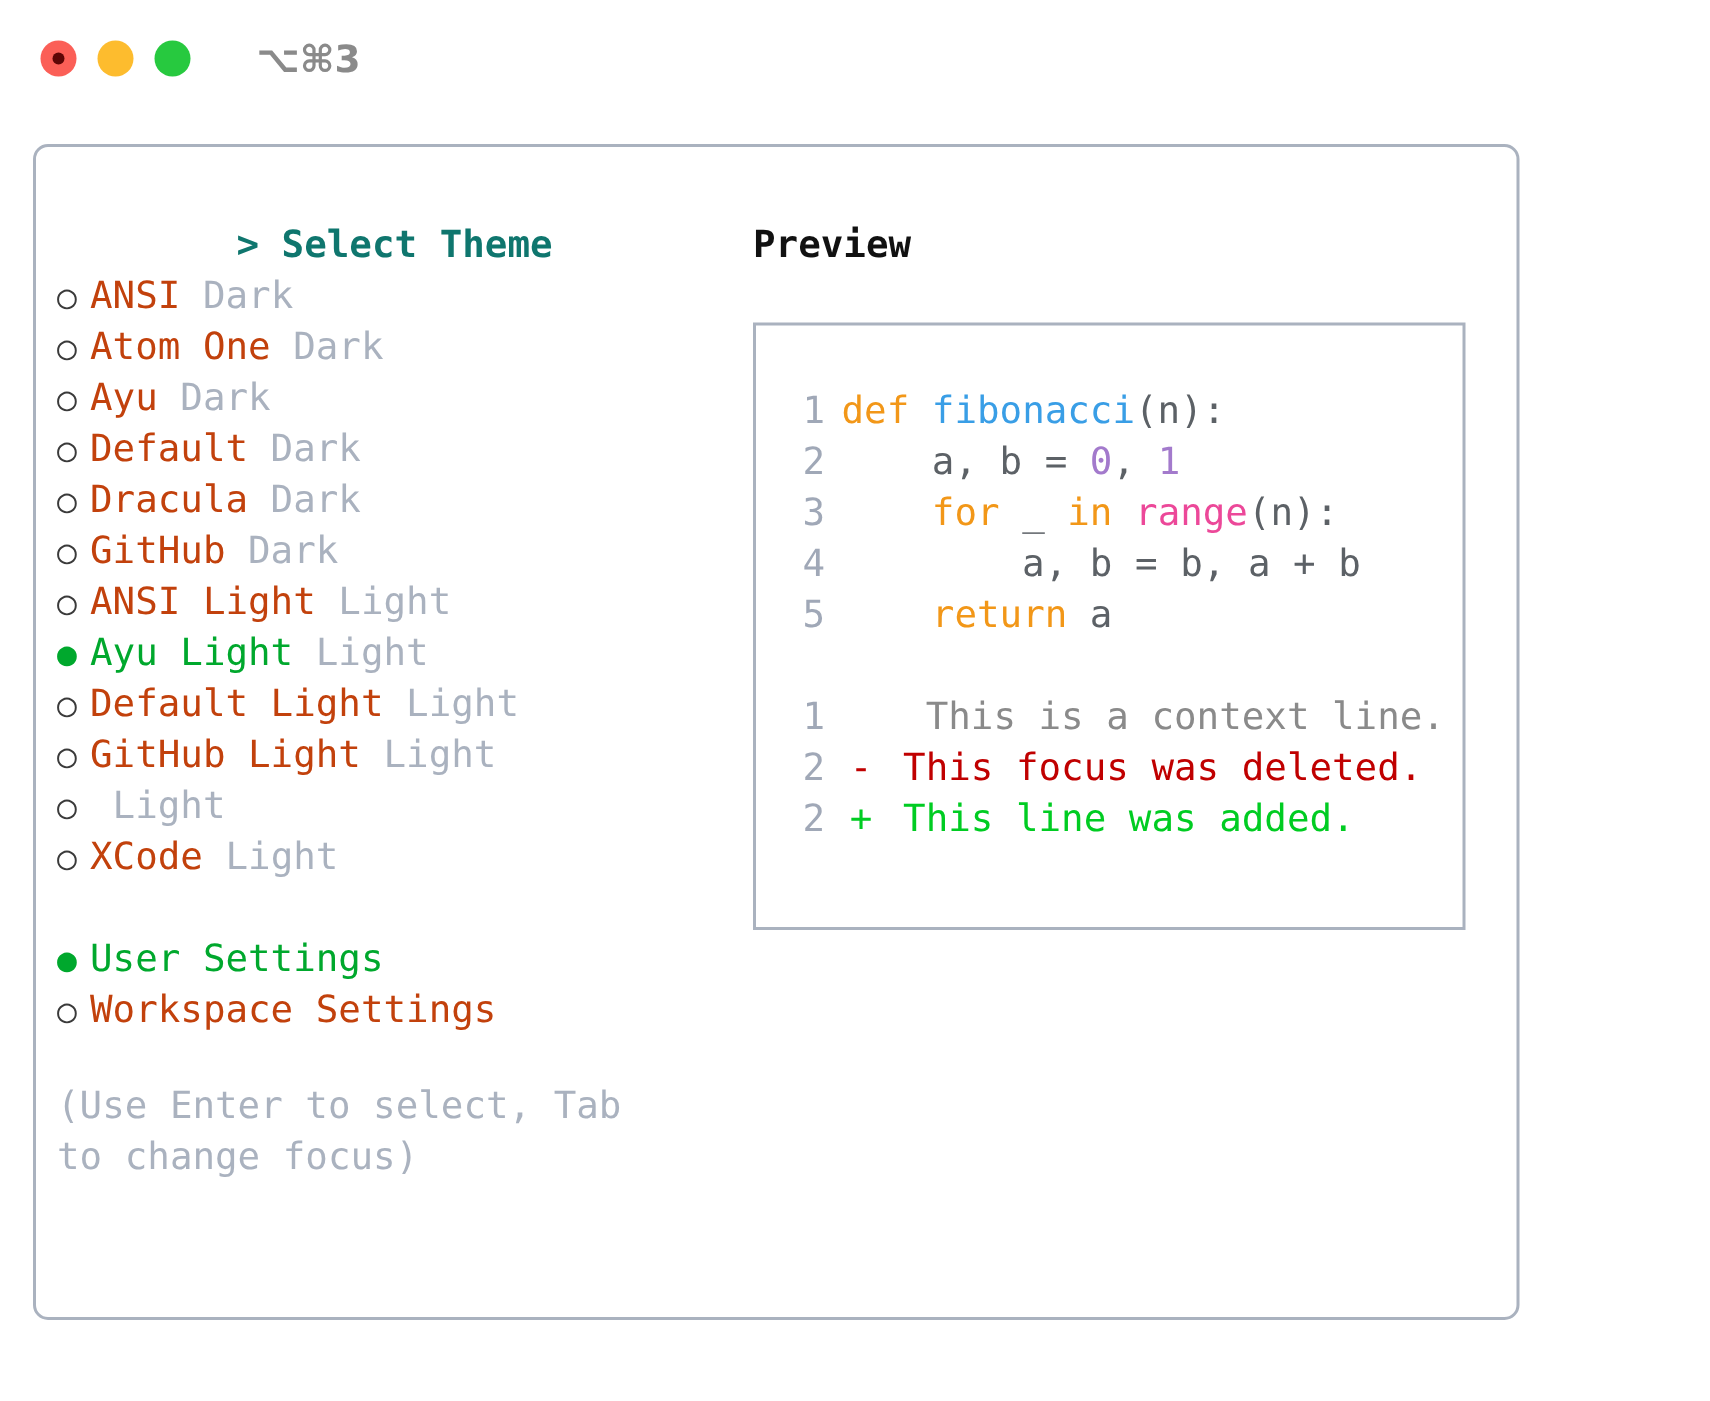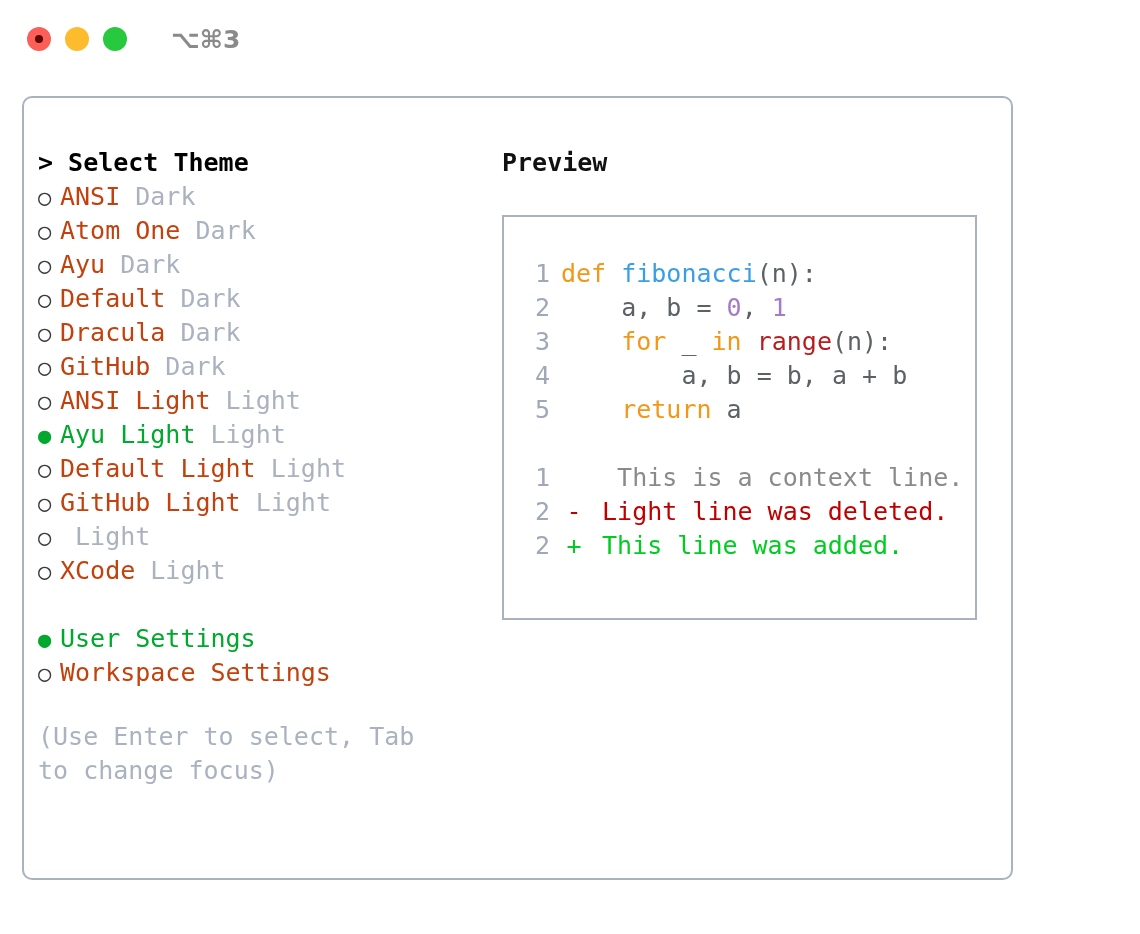--- a/index.html
+++ b/index.html
@@ -90,23 +90,24 @@
   .left-col {
     position: absolute;
     left: 14px;
     top: 48px;
     width: 450px;
   }
 
   .section-title {
     font-size: 25px;
     line-height: 34px;
-    color: #000000;
+    color: #0f766e;
     font-weight: 700;
     white-space: pre;
+    text-align: center;
   }
 
   .list { margin: 0; padding: 0; }
 
   .list-row {
     display: flex;
     align-items: baseline;
     height: 34px;
     font-size: 25px;
     line-height: 34px;
@@ -182,21 +183,21 @@
     display: inline-block;
     width: 30px;
     flex: 0 0 30px;
     text-align: right;
     color: #a0a8b7;
     margin-right: 11px;
   }
   .tok-kw   { color: #f29718; }
   .tok-fn   { color: #399ee6; }
   .tok-num  { color: #a37acc; }
-  .tok-call { color: #b91c1c; }
+  .tok-call { color: #ec4899; }
   .tok-txt  { color: #5c6166; }
 
   .diff-block {
     position: absolute;
     left: 16px;
     top: 244px;
   }
   .diff-line {
     display: flex;
     align-items: baseline;
@@ -268,21 +269,21 @@
         <div class="preview-box">
           <div class="code-block" id="code-block">
               <div class="code-line"><span class="lineno">1</span><span class="tok-kw">def </span><span class="tok-fn">fibonacci</span><span class="tok-txt">(n):</span></div>
               <div class="code-line"><span class="lineno">2</span><span class="tok-txt">    a, b = </span><span class="tok-num">0</span><span class="tok-txt">, </span><span class="tok-num">1</span></div>
               <div class="code-line"><span class="lineno">3</span><span class="tok-txt">    </span><span class="tok-kw">for</span><span class="tok-txt"> _ </span><span class="tok-kw">in</span><span class="tok-txt"> </span><span class="tok-call">range</span><span class="tok-txt">(n):</span></div>
               <div class="code-line"><span class="lineno">4</span><span class="tok-txt">        a, b = b, a + b</span></div>
               <div class="code-line"><span class="lineno">5</span><span class="tok-txt">    </span><span class="tok-kw">return</span><span class="tok-txt"> a</span></div>
             </div>
           <div class="diff-block" id="diff-block">
               <div class="diff-line"><span class="lineno">1</span><span class="diff-sign diff-ctx"> </span><span class="diff-ctx">  This is a context line.</span></div>
-              <div class="diff-line"><span class="lineno">2</span><span class="diff-sign diff-del">-</span><span class="diff-del"> Light line was deleted.</span></div>
+              <div class="diff-line"><span class="lineno">2</span><span class="diff-sign diff-del">-</span><span class="diff-del"> This focus was deleted.</span></div>
               <div class="diff-line"><span class="lineno">2</span><span class="diff-sign diff-add">+</span><span class="diff-add"> This line was added.</span></div>
             </div>
         </div>
       </div>
 
     </div>
   </div>
 </div>
 
 </body></html>

